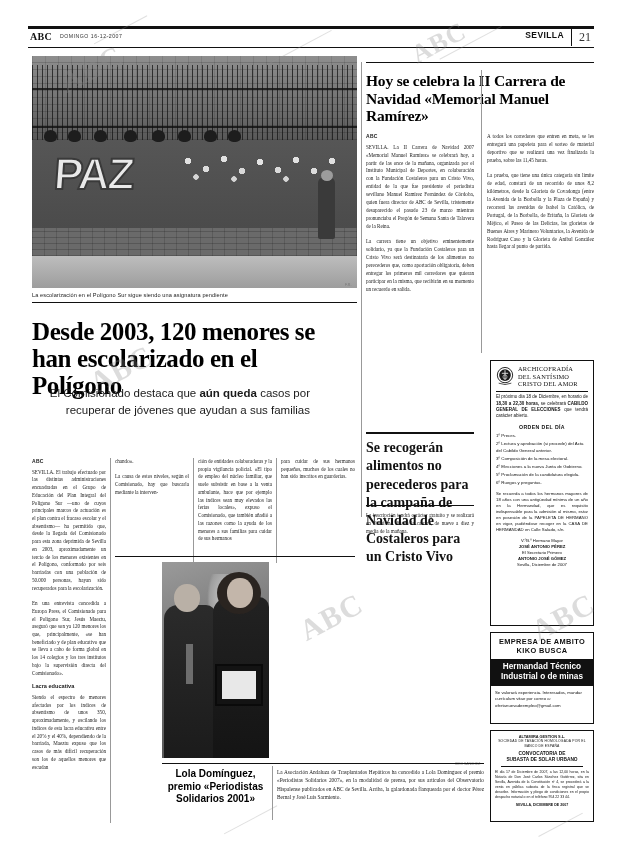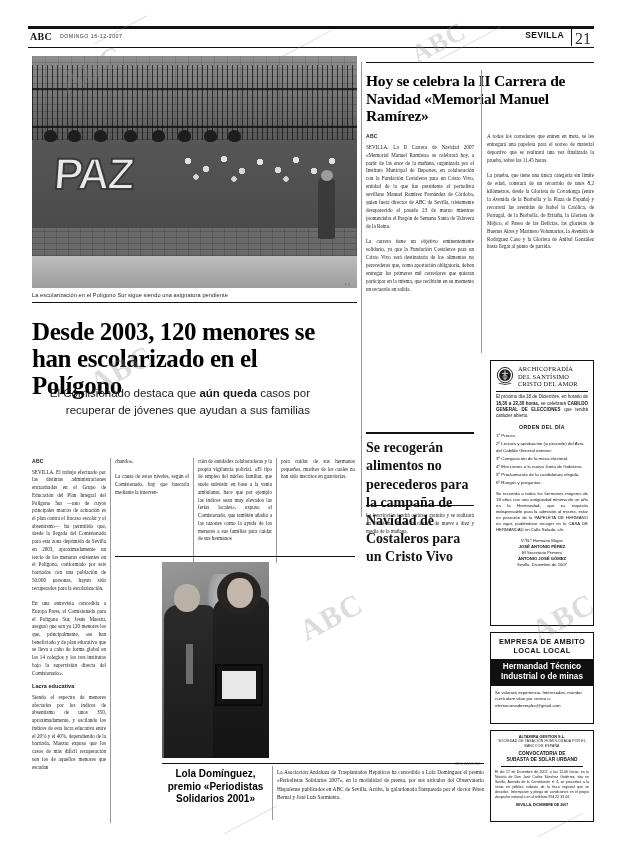--- a/index.html
+++ b/index.html
@@ -18,21 +18,21 @@
   .masthead { position:absolute; left:28px; top:26px; width:566px; height:22px; }
   .mast-rule-top { position:absolute; left:0; top:0; width:566px; height:3px; background:#111; }
   .mast-rule-bot { position:absolute; left:0; top:21px; width:566px; height:1px; background:#111; }
   .mast-abc { position:absolute; left:2px; top:5px; font-family:"Liberation Serif", serif;
               font-weight:bold; font-size:10px; letter-spacing:0.3px; }
   .mast-date { position:absolute; left:32px; top:7px; font-family:"Liberation Sans", sans-serif;
                font-size:5.2px; letter-spacing:0.5px; color:#333; }
   .mast-section { position:absolute; right:30px; top:4px; font-family:"Liberation Sans", sans-serif;
                   font-weight:bold; font-size:8.5px; letter-spacing:0.4px; }
   .mast-page { position:absolute; right:3px; top:4px; font-family:"Liberation Serif", serif;
-               font-size:16px; color:#333; }
+               font-size:12px; color:#333; }
   .mast-divider { position:absolute; right:22px; top:2px; width:1px; height:18px; background:#111; }
 
   
   .photo-main {
     position:absolute; left:32px; top:56px; width:325px; height:232px;
     background:#4a4a4a; overflow:hidden;
   }
   .ph-sky { position:absolute; left:0; top:0; width:100%; height:36%;
             background:linear-gradient(180deg,#8e8e8e 0%, #6f6f6f 60%, #585858 100%); }
   .ph-brick { position:absolute; left:0; top:0; width:100%; height:36%;
@@ -377,21 +377,21 @@
       <div class="nm">JOSÉ ANTONIO PÉREZ</div>
       <div>El Secretario Primero</div>
       <div class="nm">ANTONIO JOSÉ GÓMEZ</div>
       <div>Sevilla, Diciembre de 2007</div>
     </div>
   </div>
 
   <div class="ad-empresa">
     <div class="emp-h1">
       <div>EMPRESA DE AMBITO</div>
-      <div>LOCAL LOCAL</div>
+      <div>KIKO BUSCA</div>
     </div>
     <div class="emp-band">
       <div>Hermandad Técnico</div>
       <div>Industrial o de minas</div>
     </div>
     <div class="emp-body">Se valorará experiencia. Interesados, mandar currículum vitae por correo a: ofertanuevadeempleo@gmail.com</div>
   </div>
 
   <div class="ad-subasta">
     <div class="sub-co">ALTAMIRA GESTION S.L.</div>

